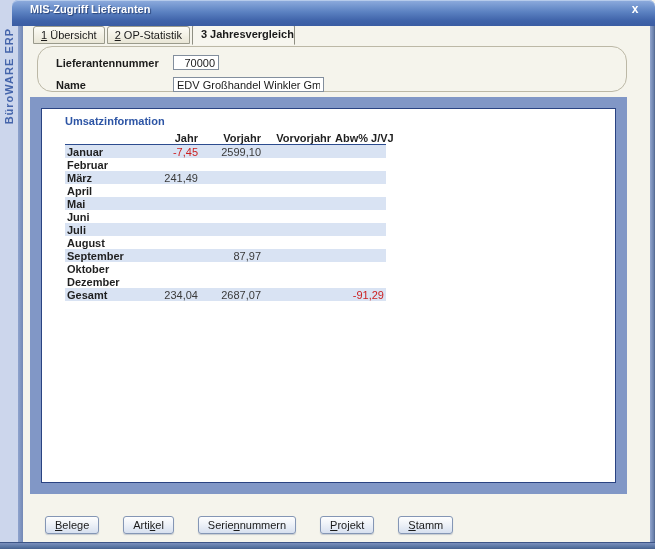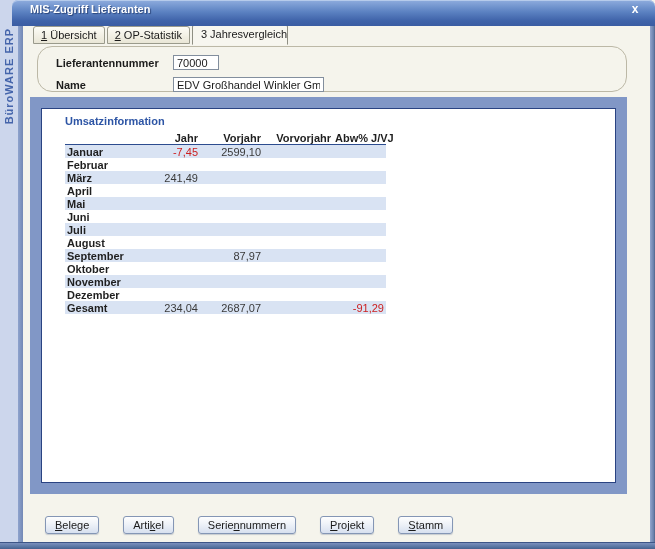--- a/index.html
+++ b/index.html
@@ -54,37 +54,37 @@
   .tab-strip{position:absolute;left:10px;top:5px;display:flex;align-items:flex-end;}
   .tab{
     background:linear-gradient(#fdfcf6,#e9e6d6);
     border:1px solid #9a9a8c;border-bottom:1px solid #9a9a8c;
     border-radius:3px 3px 0 0;
     padding:2px 7px 2px 7px;margin-right:2px;color:#1a1a1a;cursor:default;
     height:12px;line-height:12px;
   }
   .tab.active{
     background:#f7f6ef;border:1px solid #8f8f83;border-bottom:1px solid #f7f6ef;
-    padding:3px 0 3px 8px;height:13px;margin-bottom:-1px;
+    padding:3px 0 3px 8px;height:13px;margin-bottom:-1px;font-weight:bold;
   }
   
   .groupbox{
     position:absolute;left:14px;top:27px;width:588px;height:44px;
     border:1px solid #bcb8a6;border-radius:15px;
   }
   .form-row{position:absolute;left:18px;height:15px;display:flex;align-items:center;}
   .form-row.r1{top:8px;}
   .form-row.r2{top:30px;}
   .form-label{font-weight:bold;color:#1c1c1c;width:117px;}
   .txt{
     border:1px solid #828e9d;background:#ffffff;height:13px;
     font-family:"Liberation Sans", sans-serif;font-size:11px;color:#1a1a1a;
     padding:0 3px;box-sizing:content-box;
   }
-  .txt.num{width:38px;text-align:left;}
+  .txt.num{width:38px;text-align:right;}
   .txt.name{width:143px;text-align:left;}
   
   .panel{
     position:absolute;left:7px;top:78px;width:597px;height:397px;
     background:#8197c6;border:none;box-sizing:border-box;padding:11px;
   }
   .panel-inner{
     width:100%;height:100%;box-sizing:border-box;
     border:1px solid #2a4382;background:#ffffff;position:relative;
   }
@@ -242,27 +242,20 @@
               <td class="num"></td>
               <td class="num"></td>
             </tr>
             <tr>
               <td class="mon">Oktober</td>
               <td class="num"></td>
               <td class="num"></td>
               <td class="num"></td>
               <td class="num"></td>
             </tr>
-            <tr class="stripe">
-              <td class="mon">November</td>
-              <td class="num"></td>
-              <td class="num"></td>
-              <td class="num"></td>
-              <td class="num"></td>
-            </tr>
             <tr>
               <td class="mon">Dezember</td>
               <td class="num"></td>
               <td class="num"></td>
               <td class="num"></td>
               <td class="num"></td>
             </tr>
             <tr class="stripe">
               <td class="mon">Gesamt</td>
               <td class="num">234,04</td>

